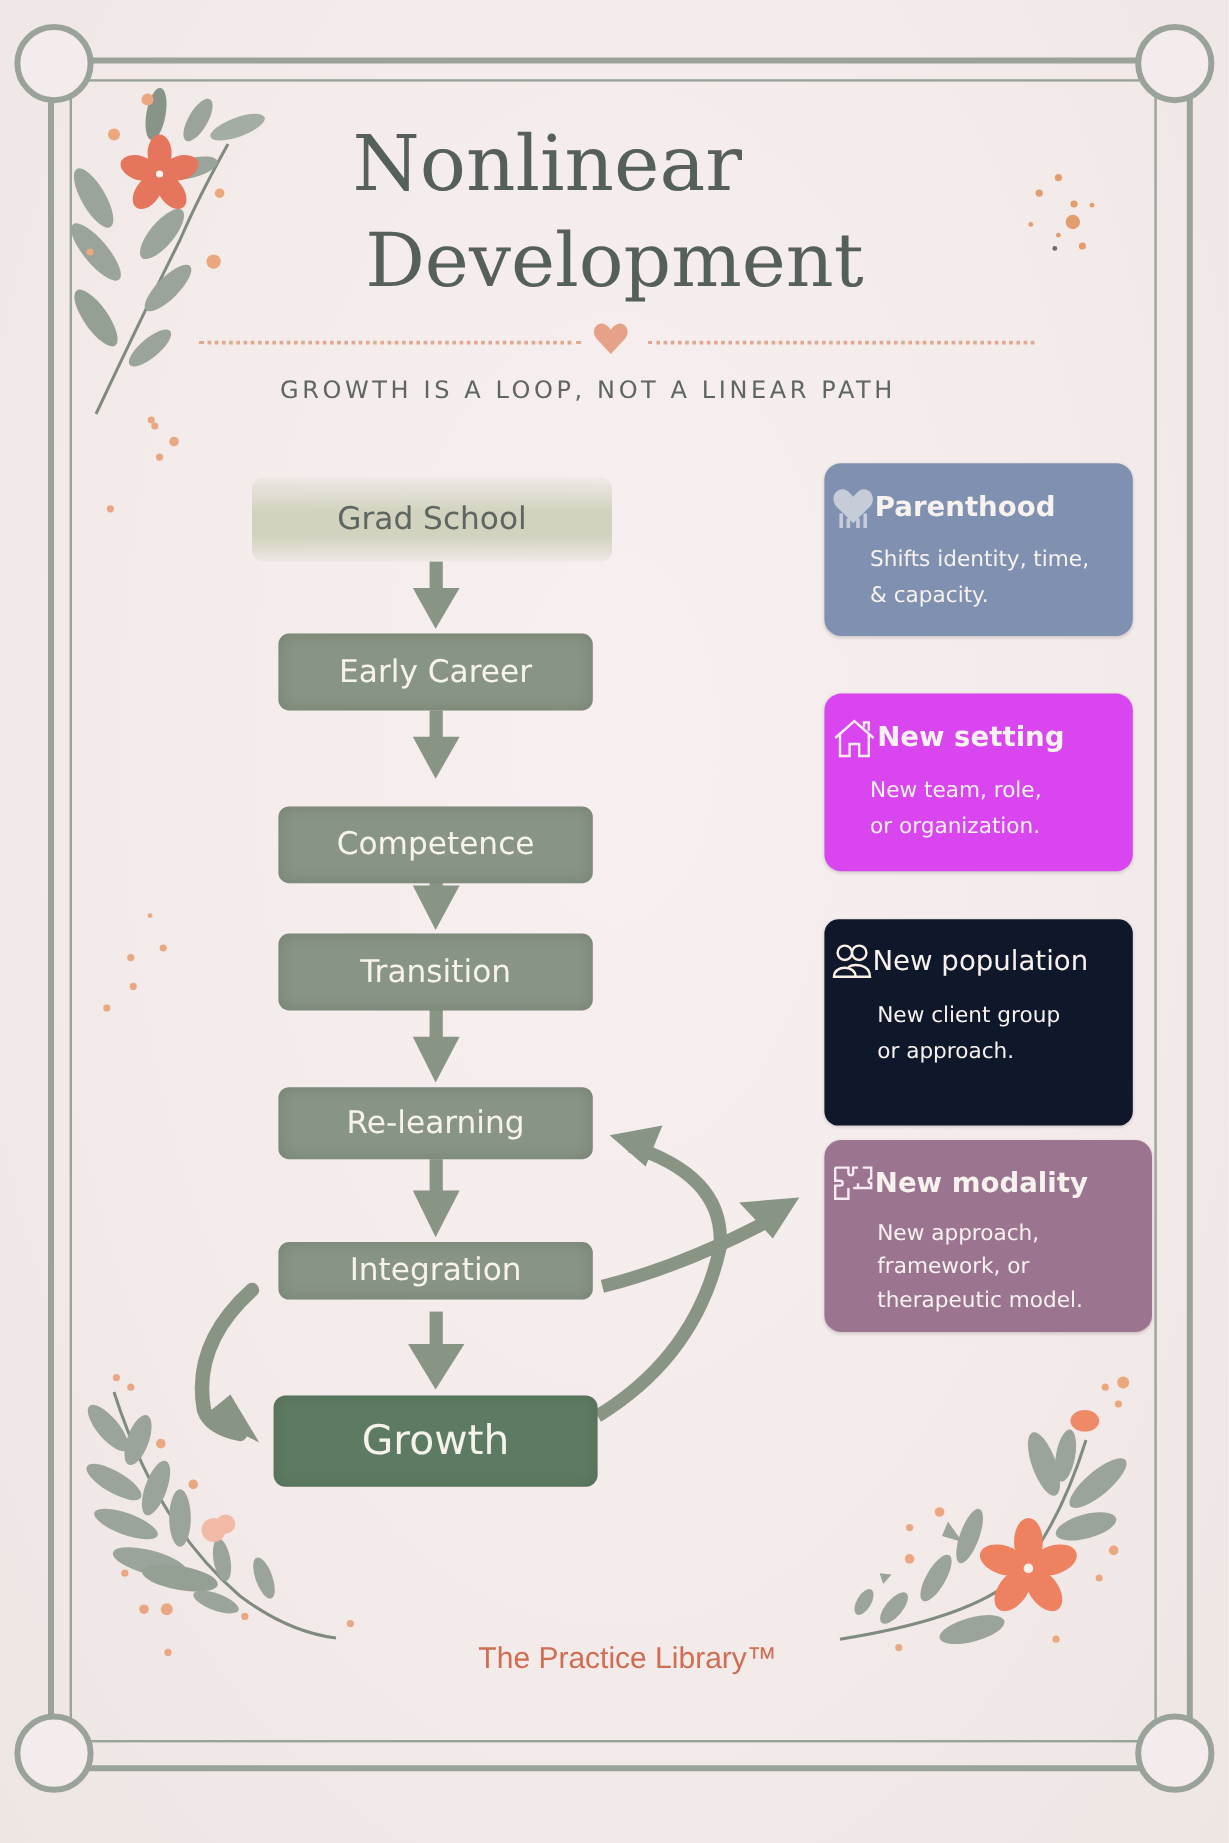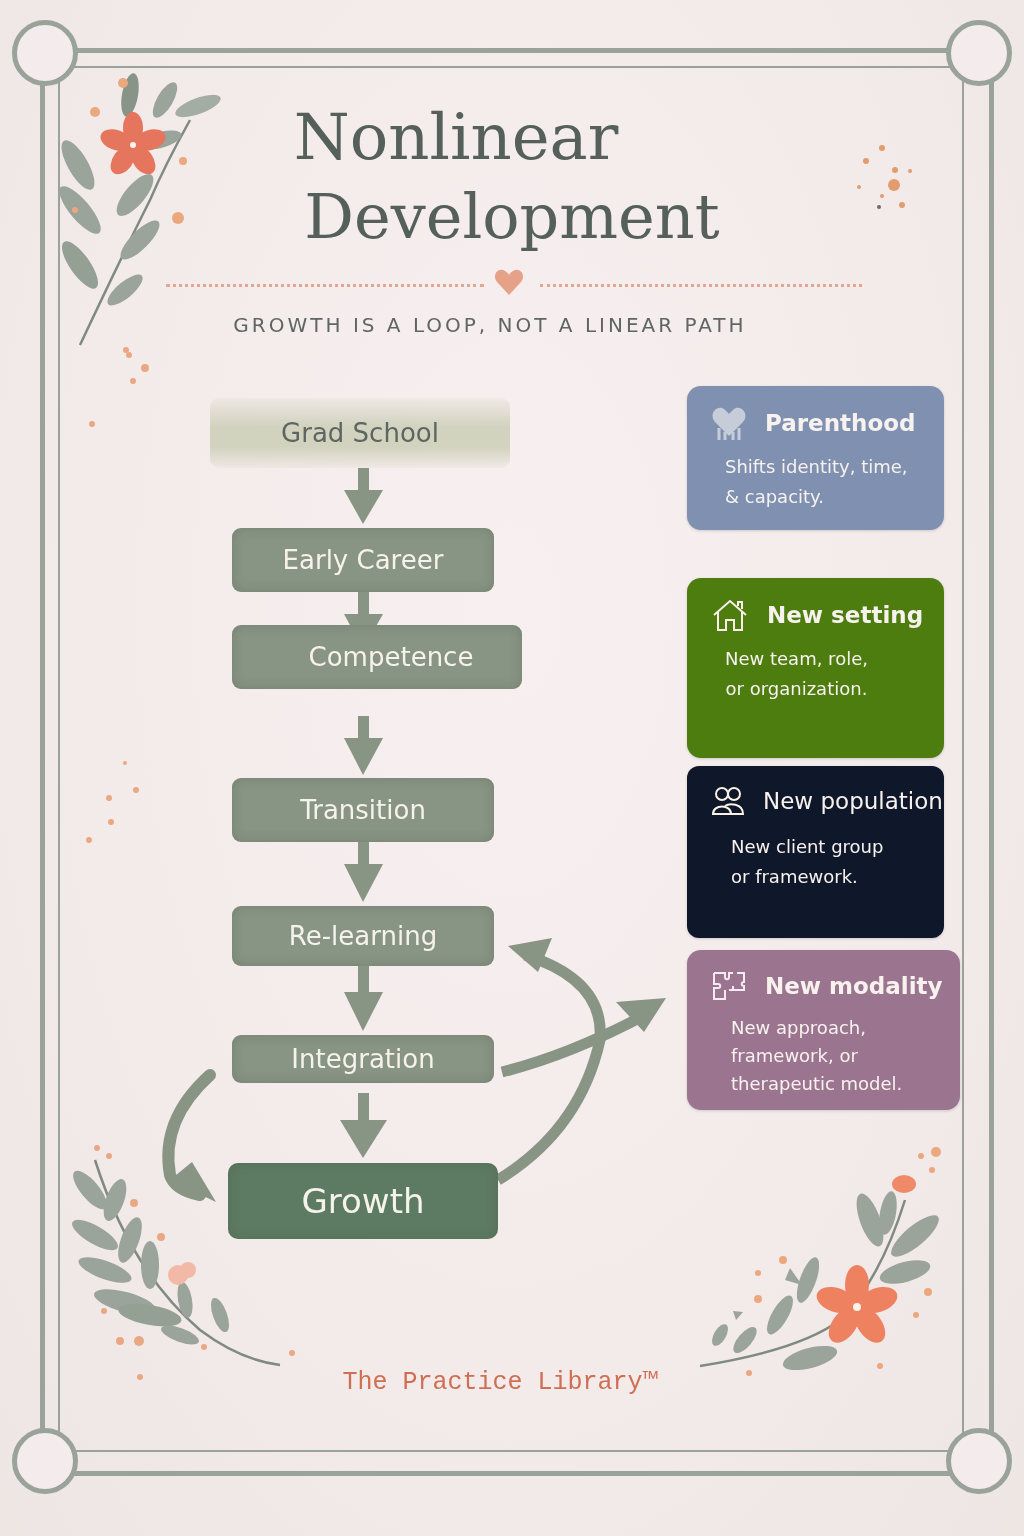--- a/index.html
+++ b/index.html
@@ -46,26 +46,26 @@
     background: linear-gradient(to bottom, rgba(214,214,196,0.2), rgba(206,208,186,0.9) 40%, rgba(206,208,186,0.9) 70%, rgba(214,214,196,0.2));
     box-shadow:none; color:#5d6660; left:210px; width:300px; height:70px;
   }
   .step.growth {
     background:#5d7b62; font-size:34px; left:228px; width:270px; height:76px; border-radius:10px;
   }
   .card {
     position:absolute; left:687px; width:257px; border-radius:14px; color:#f8f2ef;
     font-family:"DejaVu Sans", sans-serif; box-shadow:0 1px 3px rgba(0,0,0,0.15);
   }
-  .card-head { display:flex; align-items:center; gap:18px; position:absolute; top:20px; left:24px; font-size:23px; font-weight:bold; }
+  .card-head { display:flex; align-items:center; gap:0; position:absolute; top:20px; left:6px; font-size:23px; font-weight:bold; }
   .card-body { position:absolute; left:38px; top:66px; font-size:18px; line-height:30px; }
   .icon svg { display:block; }
   .footer {
     position:absolute; top:1368px; left:0; width:1000px; text-align:center;
-    font-family:Liberation Mono, monospace; font-size:25px; color:#cf6e53;
+    font-family:Liberation Sans, sans-serif; font-size:25px; color:#cf6e53;padding-left:23px;
   }
   svg.overlay { position:absolute; left:0; top:0; }
 </style>
 </head>
 <body>
 
 <div class="frame-outer"></div>
 <div class="frame-inner"></div>
 <div class="corner-notch" style="left:12px;top:20px;"></div>
 <div class="corner-notch" style="left:946px;top:20px;"></div>
@@ -230,21 +230,21 @@
   <path d="M502 1072 Q570 1055 645 1015" stroke="#889484" stroke-width="11" fill="none"></path>
   <polygon points="666,998 616,1002 644,1032" fill="#889484"></polygon>
 </svg>
 
 <div class="step grad" style="top:398px;justify-content:center;">
   <span>Grad School</span>
 </div>
 <div class="step" style="top:528px;">
   <span>Early Career</span>
 </div>
-<div class="step" style="top:625px;padding-left:28px;">
+<div class="step" style="top:672px;">
   <span>Competence</span>
 </div>
 <div class="step" style="top:778px;">
   <span>Transition</span>
 </div>
 <div class="step" style="top:906px;height:60px;">
   <span>Re-learning</span>
 </div>
 <div class="step" style="top:1035px;height:48px;">
   <span>Integration</span>
@@ -262,21 +262,21 @@
         </svg>
     </span>
     <span>Parenthood</span>
   </div>
   <div class="card-body">
     <div>Shifts identity, time,</div>
     <div>&amp; capacity.</div>
   </div>
 </div>
 
-<div class="card" style="top:578px;height:180px;background:#4d7c0f;text-align:center;">
+<div class="card" style="top:578px;height:148px;background:#d946ef;">
   <div class="card-head">
     <span class="icon">
       <svg width="38" height="34" viewBox="0 0 38 34">
           <path d="M3 17 L19 3 L35 17 M7 14 V32 H15 V22 H23 V32 H31 V14 M27 8 V4 H31 V11" stroke="#fbeee8" stroke-width="2" fill="none"></path>
         </svg>
     </span>
     <span>New setting</span>
   </div>
   <div class="card-body">
     <div>New team, role,</div>
@@ -290,21 +290,21 @@
       <svg width="34" height="30" viewBox="0 0 34 30">
           <circle cx="11" cy="8" r="6" stroke="#fbf1e4" stroke-width="2" fill="none"></circle>
           <circle cx="23" cy="8" r="6" stroke="#fbf1e4" stroke-width="2" fill="none"></circle>
           <path d="M2 28 C2 18 20 18 20 28 Z M14 20 C18 17 32 17 32 28 H20" stroke="#fbf1e4" stroke-width="2" fill="none"></path>
         </svg>
     </span>
     <span>New population</span>
   </div>
   <div class="card-body" style="left:44px;">
     <div>New client group</div>
-    <div>or framework.</div>
+    <div>or approach.</div>
   </div>
 </div>
 
 <div class="card" style="top:950px;height:160px;background:#9b7590;padding-left:16px;">
   <div class="card-head">
     <span class="icon">
       <svg width="36" height="32" viewBox="0 0 36 32">
           <path d="M3 3 H14 V7 C14 10 18 10 18 7 V3 H22 M26 3 H33 V12 C30 12 30 16 33 16 V20 H22 V16 M3 3 V14 H7 C10 14 10 18 7 18 H3 V29 H14 V20 M18 20 H22" stroke="#f5ebf1" stroke-width="2" fill="none"></path>
         </svg>
     </span>

